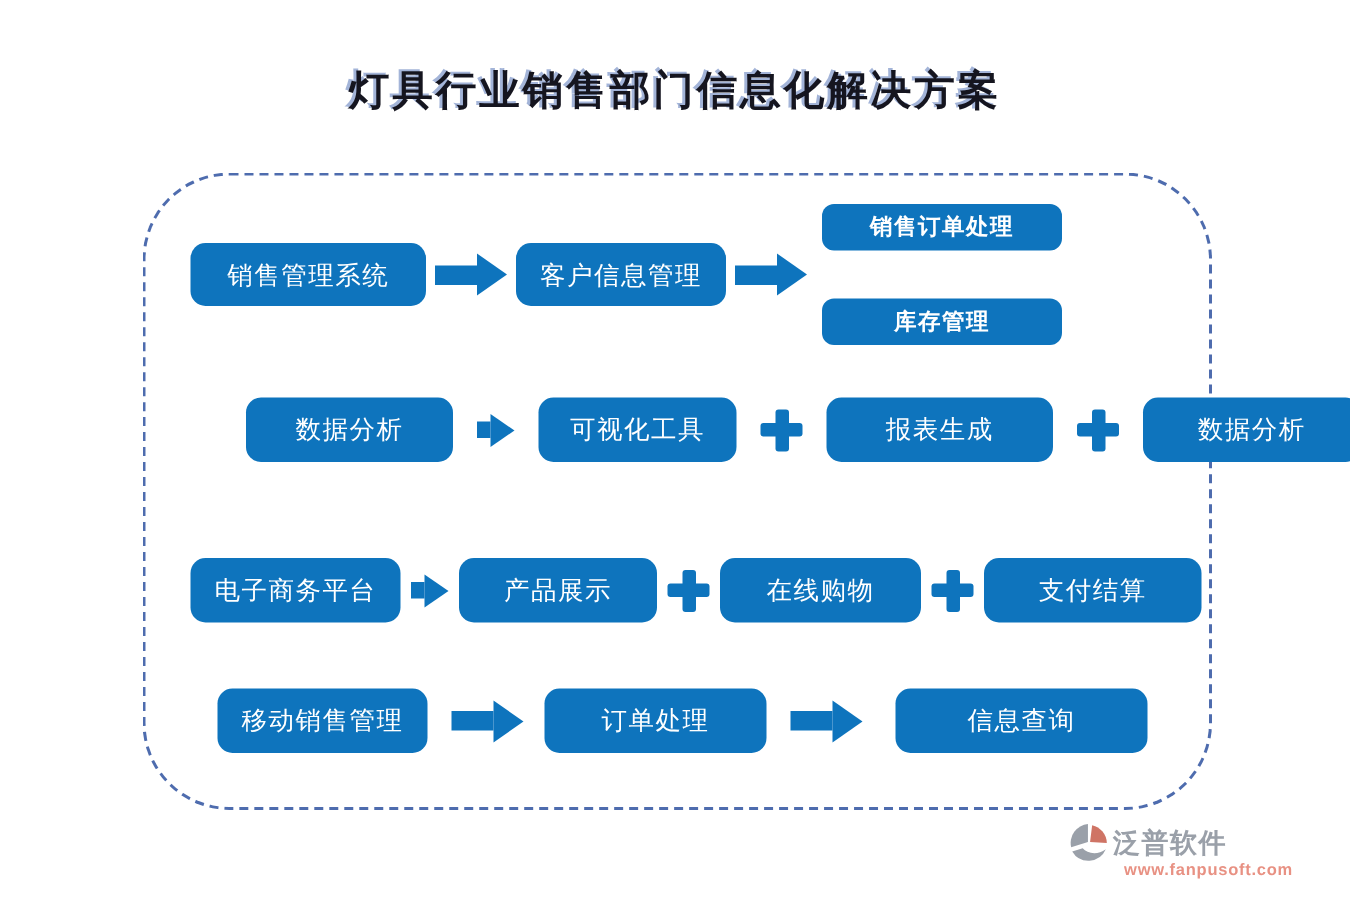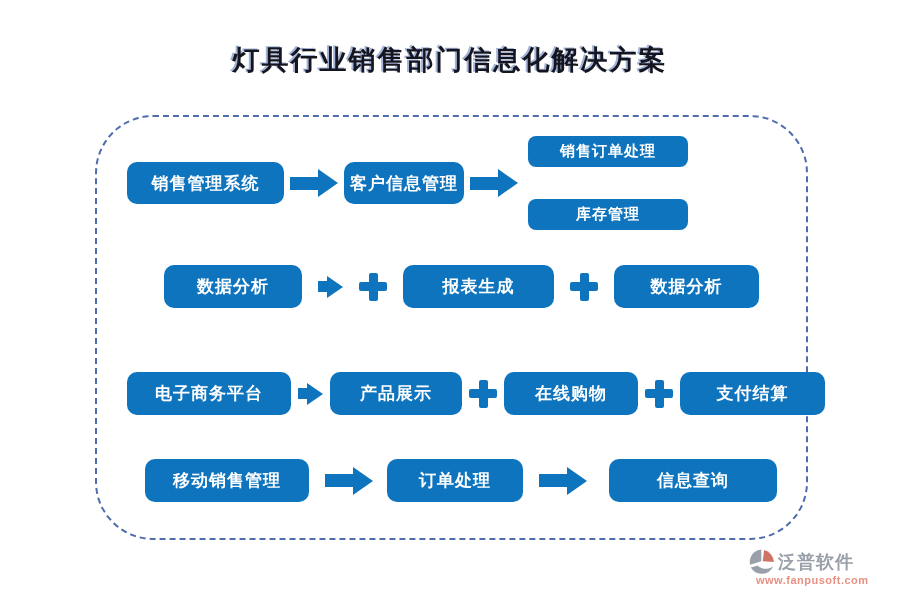--- a/index.html
+++ b/index.html
@@ -15,26 +15,26 @@
          border:2px dashed #4e6cae;border-radius:58px;box-sizing:border-box;}
 
   .row{position:absolute;display:flex;align-items:center;}
   .row1{left:127px;top:136px;height:94px;}
   .row2{left:116px;top:265px;height:43px;gap:16px;padding-left:48px;}
   .row3{left:127px;top:372px;height:43px;gap:7px;}
   .row4{left:127px;top:459px;height:43px;margin-left:18px;}
 
   .node{background:#0e74bd;color:#ffffff;border-radius:10px;
         display:flex;align-items:center;justify-content:center;
-        font-weight:bold;font-size:17px;letter-spacing:1px;height:43px;
+        font-weight:normal;font-size:17px;letter-spacing:1px;height:43px;
         box-sizing:border-box;}
   .row1 .main{height:42px;}
-  .w157{width:157px}.w152{width:120px}.w138{width:138px}.w132{width:132px}
-  .w137{width:151px}.w145{width:145px}.w143{width:164px}.w134{width:134px}
-  .w148{width:136px}.w140{width:168px}
+  .w157{width:157px}.w152{width:140px}.w138{width:138px}.w132{width:132px}
+  .w137{width:151px}.w145{width:145px}.w143{width:140px}.w134{width:134px}
+  .w148{width:148px}.w140{width:168px}
 
   .outcol{display:flex;flex-direction:column;justify-content:space-between;
           height:94px;margin-left:4px;text-align:center;}
   .outbox{width:160px;height:31px;background:#0e74bd;color:#fff;border-radius:8px;
           display:flex;align-items:center;justify-content:center;
           font-weight:bold;font-size:15px;letter-spacing:1px;}
 
   .arrow{display:flex;align-items:center;}
   .arrow .shaft{height:13px;background:#0e74bd;}
   .arrow .head{width:0;height:0;border-top:14px solid transparent;
@@ -45,21 +45,21 @@
   .arrow.small .head{border-top-width:11px;border-bottom-width:11px;border-left-width:16px;}
 
   .plus{position:relative;width:28px;height:28px;flex:0 0 28px;}
   .plus::before{content:"";position:absolute;left:0;top:9.5px;width:28px;height:9px;
                 background:#0e74bd;border-radius:2px;}
   .plus::after{content:"";position:absolute;top:0;left:9.5px;width:9px;height:28px;
                background:#0e74bd;border-radius:2px;}
 
   .r4gap1{width:10px}.r4gap2{width:8px}.r4gap3{width:10px}.r4gap4{width:16px}
 
-  .logo{position:absolute;left:748px;top:548px;width:150px;}
+  .logo{position:absolute;left:712px;top:548px;width:150px;text-align:right;}
   .logo .toprow{display:flex;align-items:center;}
   .logo .mark{width:28px;height:28px;margin-right:2px;}
   .logo .name{font-family:"Liberation Sans","DejaVu Sans",sans-serif;
               font-size:18px;font-weight:bold;color:#9aa0a9;letter-spacing:1px;}
   .logo .url{font-family:"Liberation Sans","DejaVu Sans",sans-serif;
              font-size:11px;font-weight:bold;color:#e89183;margin-top:-2px;
              padding-left:8px;letter-spacing:0.5px;}
 </style>
 </head>
 <body>
@@ -86,20 +86,21 @@
       <div class="outbox">库存管理</div>
     </div>
   </div>
 
   <div class="row row2">
     <div class="node w138">数据分析</div>
     <div class="arrow small">
       <div class="shaft"></div>
       <div class="head"></div>
     </div>
+    <div class="node w132">可视化工具</div>
     <div class="plus"></div>
     <div class="node w137">报表生成</div>
     <div class="plus"></div>
     <div class="node w145">数据分析</div>
   </div>
 
   <div class="row row3">
     <div class="node w143">电子商务平台</div>
     <div class="arrow small">
       <div class="shaft"></div>

